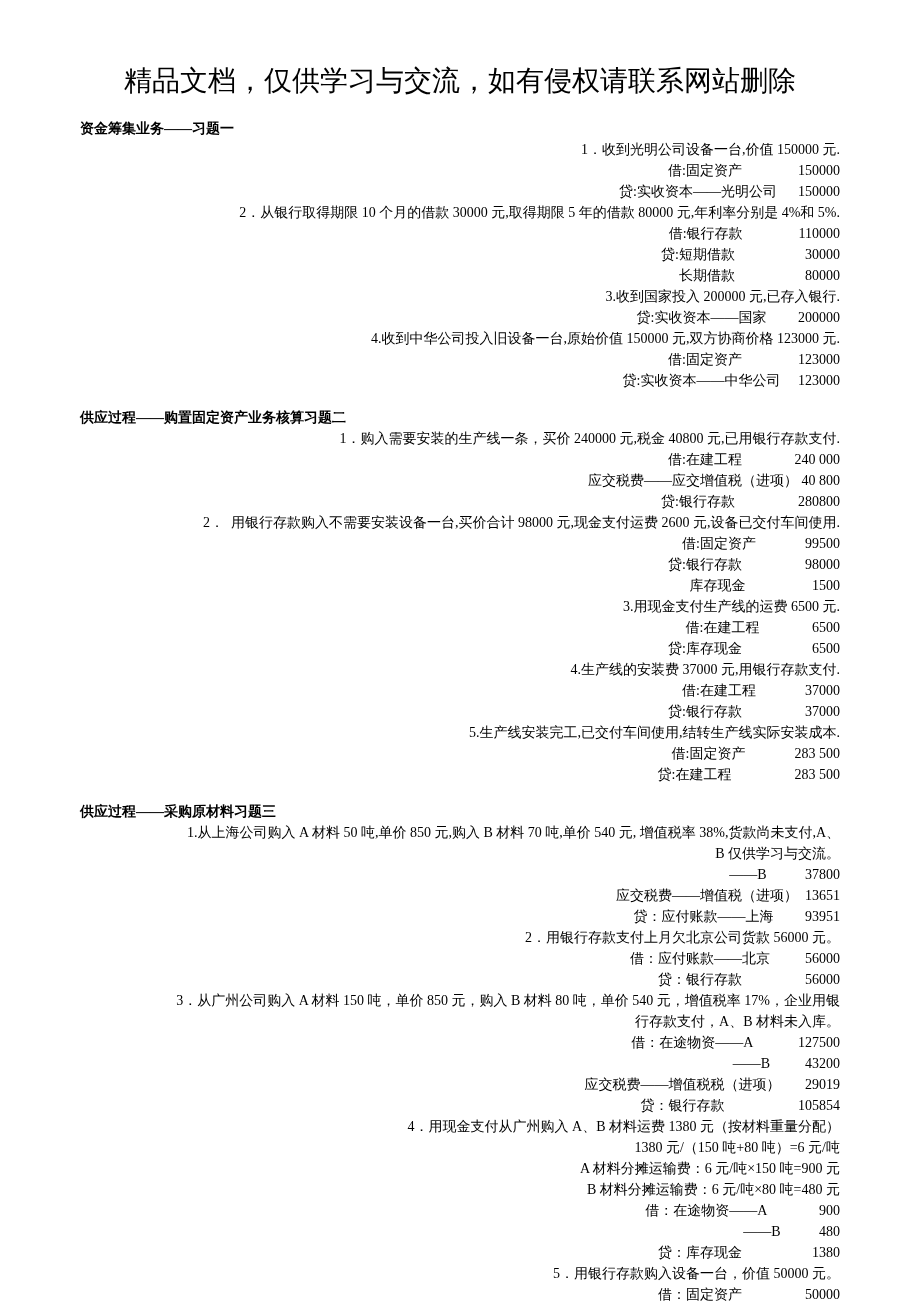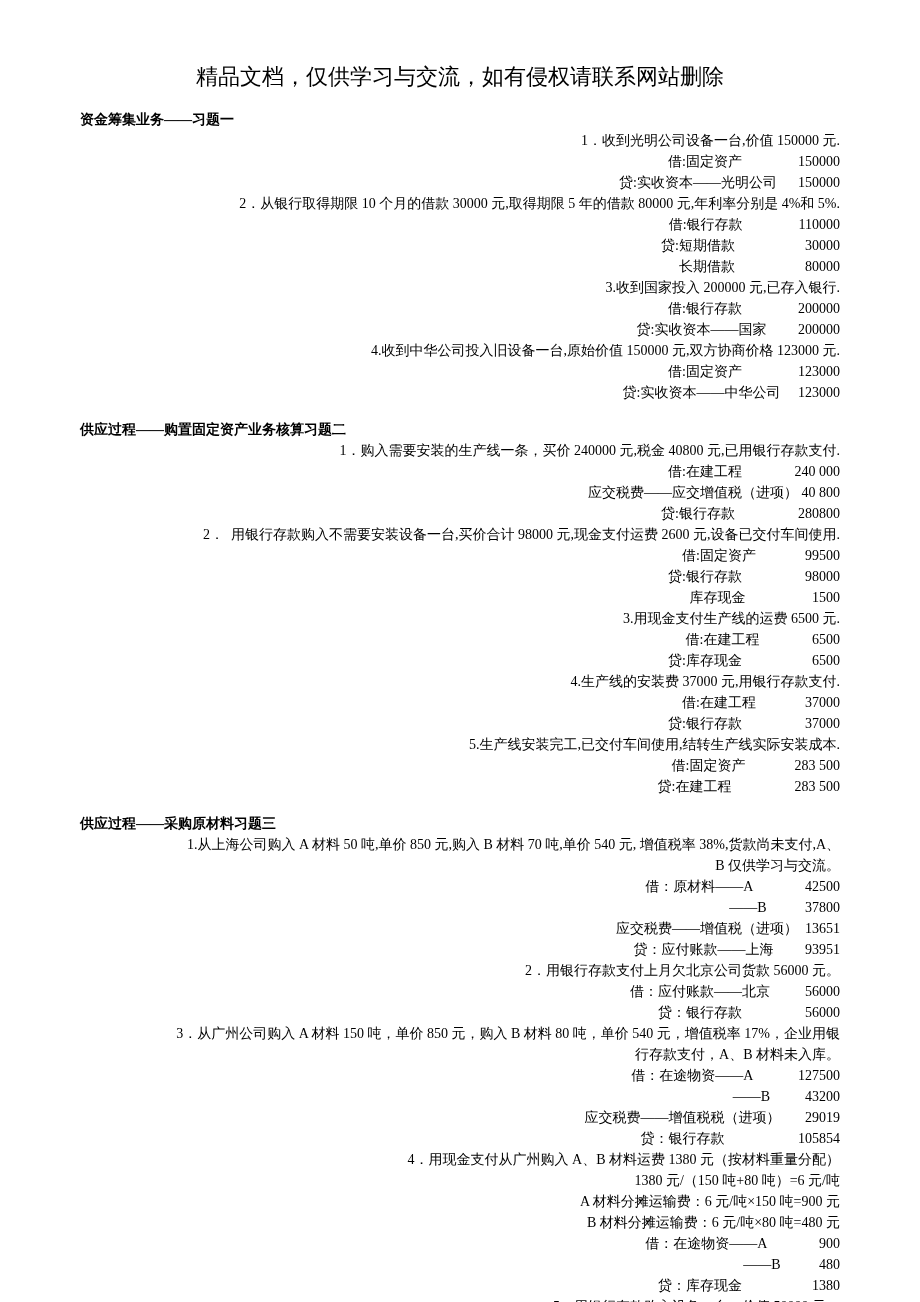--- a/index.html
+++ b/index.html
@@ -8,21 +8,21 @@
     line-height: 1.5;
     margin: 0;
     padding: 60px 80px 40px 80px;
     background: #fff;
     color: #000;
     width: 920px;
     box-sizing: border-box;
   }
   .header-warning {
     text-align: center;
-    font-size: 22px;
+    font-size: 28px;
     margin-bottom: 8px;
   }
   .section-title {
     font-weight: bold;
     margin-top: 16px;
   }
   .entry-line {
     margin: 0;
     white-space: pre;
     text-align: right;
@@ -45,21 +45,20 @@
 
   <div>
     <div class="entry-line">2．从银行取得期限 10 个月的借款 30000 元,取得期限 5 年的借款 80000 元,年利率分别是 4%和 5%.</div>
     <div class="entry-line indent1">借:银行存款                110000</div>
     <div class="entry-line indent1">    贷:短期借款                    30000</div>
     <div class="entry-line indent1">       长期借款                    80000</div>
   </div>
 
   <div>
     <div class="entry-line">3.收到国家投入 200000 元,已存入银行.</div>
-    <div class="entry-line indent1">借:银行存款                200000</div>
     <div class="entry-line indent1">    贷:实收资本——国家         200000</div>
   </div>
 
   <div>
     <div class="entry-line">4.收到中华公司投入旧设备一台,原始价值 150000 元,双方协商价格 123000 元.</div>
     <div class="entry-line indent1">借:固定资产                123000</div>
     <div class="entry-line indent1">    贷:实收资本——中华公司     123000</div>
   </div>
 </div>
 
@@ -98,21 +97,20 @@
     <div class="entry-line indent1">    贷:在建工程                  283 500</div>
   </div>
 </div>
 
 <div>
   <div class="section-title">供应过程——采购原材料习题三</div>
 
   <div>
     <div class="entry-line">1.从上海公司购入 A 材料 50 吨,单价 850 元,购入 B 材料 70 吨,单价 540 元, 增值税率 38%,货款尚未支付,A、</div>
     <div class="entry-line">   B 仅供学习与交流。</div>
-    <div class="entry-line indent1">借：原材料——A               42500</div>
     <div class="entry-line indent1">         ——B           37800</div>
     <div class="entry-line indent1">   应交税费——增值税（进项）  13651</div>
     <div class="entry-line indent1">    贷：应付账款——上海         93951</div>
   </div>
 
   <div>
     <div class="entry-line">2．用银行存款支付上月欠北京公司货款 56000 元。</div>
     <div class="entry-line indent1">借：应付账款——北京          56000</div>
     <div class="entry-line indent1">    贷：银行存款                  56000</div>
   </div>

